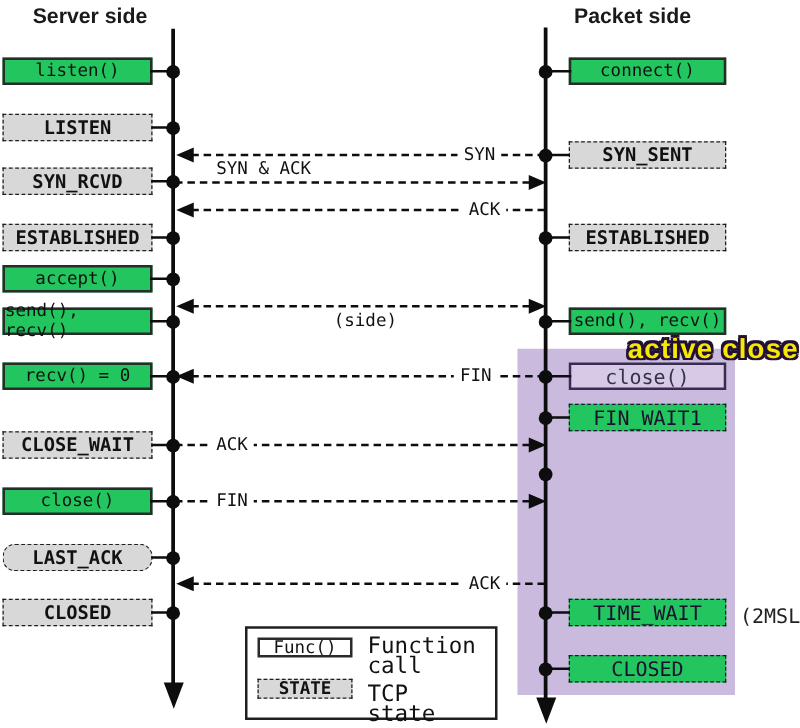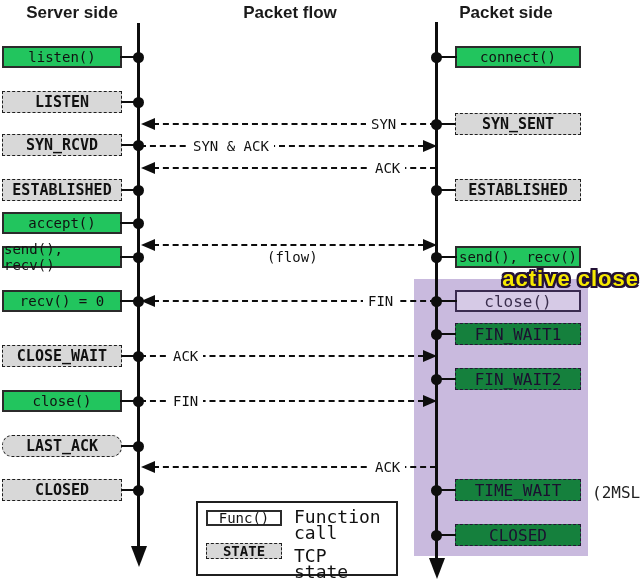--- a/index.html
+++ b/index.html
@@ -15,21 +15,21 @@
   .tarrow{position:absolute;width:0;height:0;border-left:8px solid transparent;
        border-right:8px solid transparent;border-top:21px solid #0d0d0d;z-index:3;}
   
   .box{position:absolute;height:22px;display:flex;align-items:center;justify-content:center;
        box-sizing:border-box;z-index:4;background:#fff;}
   .srv{left:2px;width:120px;}
   .cli{left:455px;width:126px;}
   .func{border:2px solid #2b2b2b;background:#22c55e;font-size:14px;}
   .state{border:1px dashed #1f1f1f;background:#d8d8d8;font-weight:bold;font-size:15px;}
   .p-func{border:2px solid #3a2b50;background:#d6cae6;color:#3b2f4e;}
-  .p-state{border:1px dashed #241636;background:#15803d;color:#1c1030;text-align:center;}
+  .p-state{border:1px dashed #241636;background:#22c55e;color:#1c1030;text-align:center;}
   .srv::after,.cli::before{content:"";position:absolute;top:50%;margin-top:-1px;height:2px;background:#0d0d0d;}
   .srv::after{right:-17px;width:17px;}
   .cli::before{left:-20px;width:20px;}
   
   .dot{position:absolute;width:11px;height:11px;border-radius:50%;background:#0d0d0d;z-index:5;}
   
   .dl{position:absolute;height:0;border-top:2px dashed #0d0d0d;z-index:2;}
   .ah{position:absolute;width:0;height:0;border-top:6px solid transparent;
       border-bottom:6px solid transparent;z-index:2;}
   .ah.l{border-right:14px solid #0d0d0d;}
@@ -52,21 +52,20 @@
   .lg-func{left:206px;top:510px;border:2px solid #2b2b2b;background:#fff;font-size:14px;z-index:7;}
   .lg-state{left:206px;top:543px;border:1px dashed #1f1f1f;background:#d8d8d8;font-weight:bold;font-size:14px;z-index:7;}
   .lg-desc{position:absolute;left:294px;font-size:18px;line-height:16px;width:92px;z-index:7;color:#111;}
 </style>
 </head>
 <body>
 
 <div id="stage">
 
   <div class="hdr" style="left:-8px;">Server side</div>
-  <div class="hdr" style="left:210px;">Packet flow</div>
   <div class="hdr" style="left:426px;">Packet side</div>
 
   <div id="purple-region" style="background:#c9bade;"></div>
 
   <div class="tline" style="left:137px;top:23px;height:524px;"></div>
   <div class="tarrow" style="left:131px;top:546px;"></div>
   <div class="tline" style="left:435px;top:22px;height:537px;"></div>
   <div class="tarrow" style="left:429px;top:558px;"></div>
 
   <div class="box srv func" style="top:46px;">listen()</div>
@@ -80,47 +79,46 @@
   <div class="box srv func" style="top:390px;">close()</div>
   <div class="box srv state" style="top:435px;border-radius:10px;">LAST_ACK</div>
   <div class="box srv state" style="top:479px;">CLOSED</div>
 
   <div class="box cli func" style="top:46px;">connect()</div>
   <div class="box cli state" style="top:113px;">SYN_SENT</div>
   <div class="box cli state" style="top:179px;">ESTABLISHED</div>
   <div class="box cli func" style="top:246px;">send(), recv()</div>
   <div class="box cli p-func" style="top:290px;">close()</div>
   <div class="box cli p-state" style="top:323px;">FIN_WAIT1</div>
-  <div class="box cli p-state" style="top:368px;">FIN_WAIT2</div>
   <div class="box cli p-state" style="top:479px;">TIME_WAIT</div>
   <div class="box cli p-state" style="top:524px;">CLOSED</div>
 
   <div>
     <div class="ah l" style="left:141px;top:118px;"></div>
     <div class="dl" style="left:153px;top:123px;width:283px;"></div>
     <span class="alabel" style="left:366px;top:124px;">SYN</span>
   </div>
 
   <div>
     <div class="dl" style="left:140px;top:145px;width:284px;"></div>
     <div class="ah r" style="left:423px;top:140px;"></div>
-    <span class="alabel" style="left:168px;top:146px;margin-left:20px;">SYN &amp; ACK</span>
+    <span class="alabel" style="left:168px;top:135px;">SYN &amp; ACK</span>
   </div>
 
   <div>
     <div class="ah l" style="left:141px;top:162px;"></div>
     <div class="dl" style="left:153px;top:167px;width:283px;"></div>
     <span class="alabel" style="left:370px;top:168px;">ACK</span>
   </div>
 
   <div>
     <div class="ah l" style="left:141px;top:239px;"></div>
     <div class="dl" style="left:153px;top:244px;width:271px;"></div>
     <div class="ah r" style="left:423px;top:239px;"></div>
-    <span class="alabel mid" style="left:262px;top:249px;">(flow)</span>
+    <span class="alabel mid" style="left:262px;top:249px;">(side)</span>
   </div>
 
   <div>
     <div class="ah l" style="left:141px;top:295px;"></div>
     <div class="dl" style="left:153px;top:300px;width:283px;"></div>
     <span class="alabel" style="left:363px;top:301px;">FIN</span>
   </div>
 
   <div>
     <div class="dl" style="left:140px;top:355px;width:284px;"></div>

